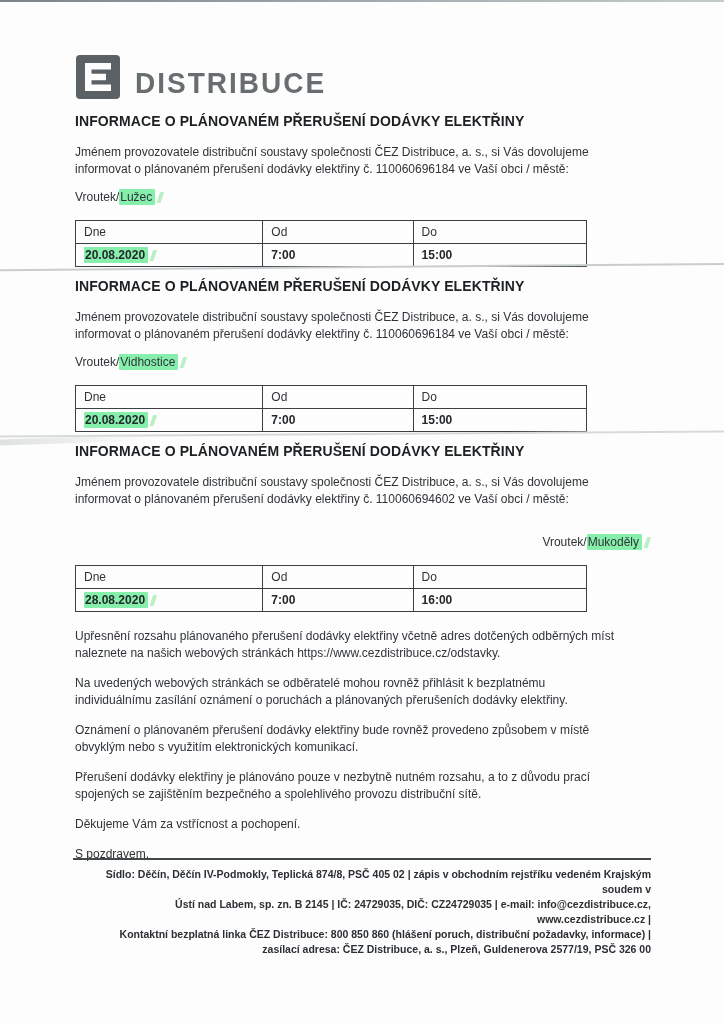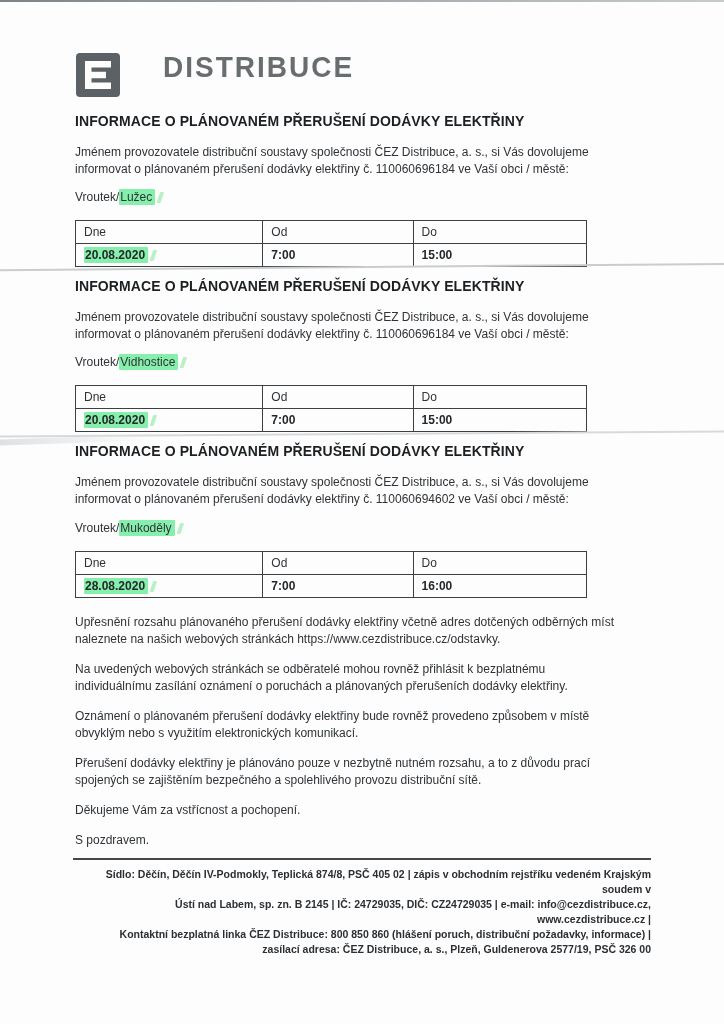--- a/index.html
+++ b/index.html
@@ -15,21 +15,21 @@
   }
   
   .scan-top-edge{position:absolute;top:0;left:0;width:100%;height:2px;
     background:linear-gradient(to right,#7d8488,#aab0b3 60%,#c6cbcd);}
   .scan-join{position:absolute;left:-8px;width:106%;height:2px;background:#c9cdcf;}
   .scan-join.j1{top:266px;transform:rotate(-0.5deg);}
   .scan-join.j2{top:433px;transform:rotate(-0.4deg);background:#d7dadc;}
   .scan-wedge{position:absolute;top:437px;left:0;width:150px;height:6px;
     background:linear-gradient(to right,#dee1e2,rgba(222,225,226,0));transform:rotate(-2deg);}
   
-  .logo-row{display:flex;align-items:flex-start;height:48px;margin-bottom:13px;gap:28px;}
+  .logo-row{display:flex;align-items:flex-end;height:48px;margin-bottom:13px;}
   .logo-mark{width:46px;height:46px;flex:0 0 46px;}
   .wordmark{font-size:28px;font-weight:bold;color:#686d70;letter-spacing:2px;margin-left:14px;transform:scaleY(1.04);}
   
   .heading{font-size:14px;line-height:17px;font-weight:bold;color:#1d2023;letter-spacing:.1px;}
   .para{font-size:12px;line-height:17px;margin-top:14px;white-space:pre-line;}
   .location{font-size:12px;line-height:16px;margin-top:11px;}
   .hl{background:#86efac;padding:1px 3px 1px 1px;border-radius:1px;}
   .hl-tail{display:inline-block;width:4px;height:11px;margin-left:4px;background:#b9f0c4;
     transform:skewX(-18deg) translateY(2px);border-radius:1px;}
   
@@ -110,21 +110,21 @@
       </table>
   </div>
 
   <div class="scan-join j2"></div>
   <div class="scan-wedge"></div>
 
   <div class="section">
     <div class="heading">INFORMACE O PLÁNOVANÉM PŘERUŠENÍ DODÁVKY ELEKTŘINY</div>
     <div class="para">Jménem provozovatele distribuční soustavy společnosti ČEZ Distribuce, a. s., si Vás dovolujeme
 informovat o plánovaném přerušení dodávky elektřiny č. 110060694602 ve Vaší obci / městě:</div>
-    <div class="location" style="margin-top:12px;"><span>Vroutek/</span><span class="hl">Mukoděly</span><span class="hl-tail"></span></div>
+    <div class="location" style="margin-top:26px;text-align:right;"><span>Vroutek/</span><span class="hl">Mukoděly</span><span class="hl-tail"></span></div>
     <table class="outage">
       <tbody>
           <tr class="head">
         <td class="c1">Dne</td>
         <td class="c2">Od</td>
         <td class="c3">Do</td>
       </tr>
       <tr class="data">
         <td class="c1"><span class="hl">28.08.2020</span><span class="hl-tail"></span></td>
         <td class="c2">7:00</td>

